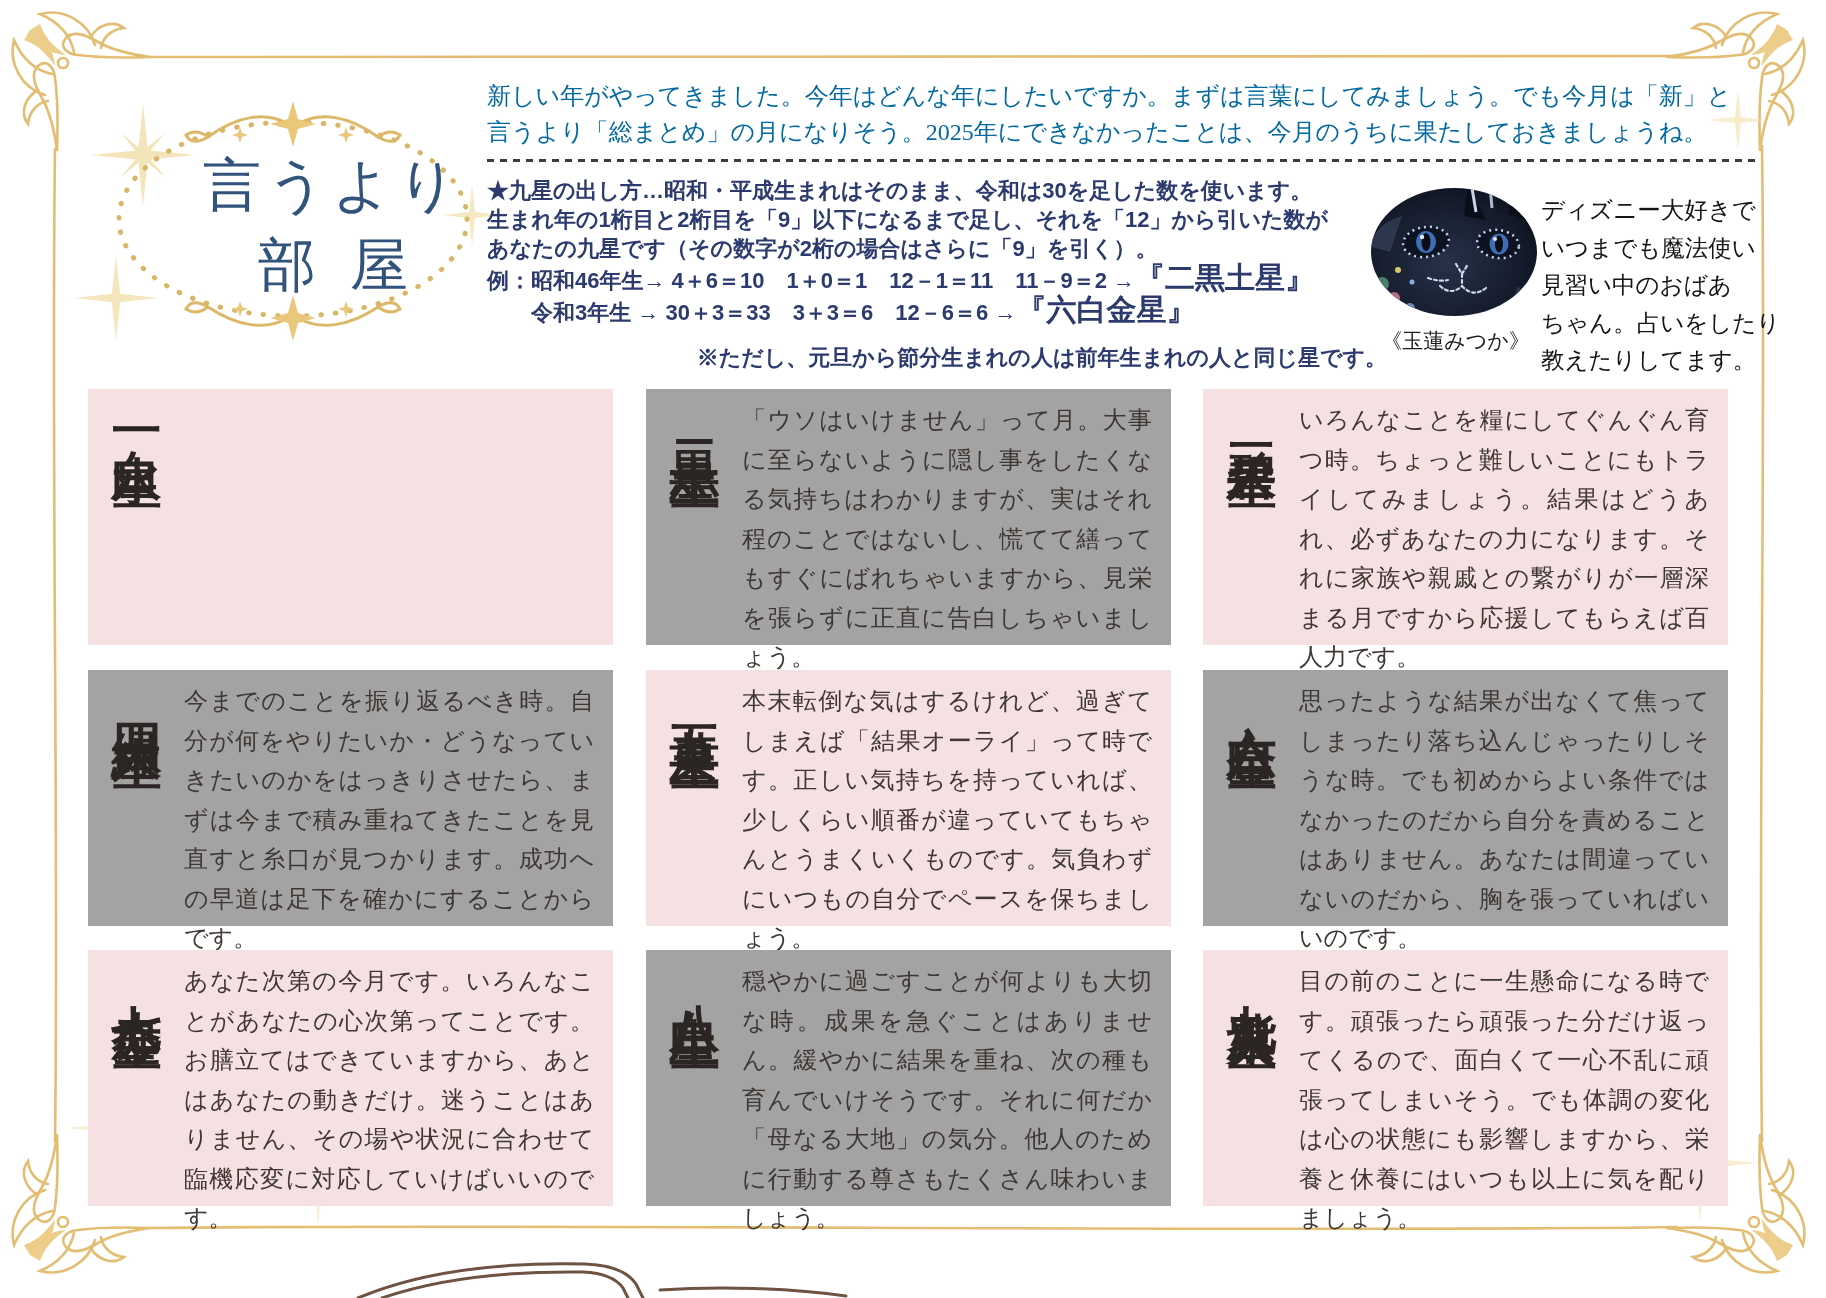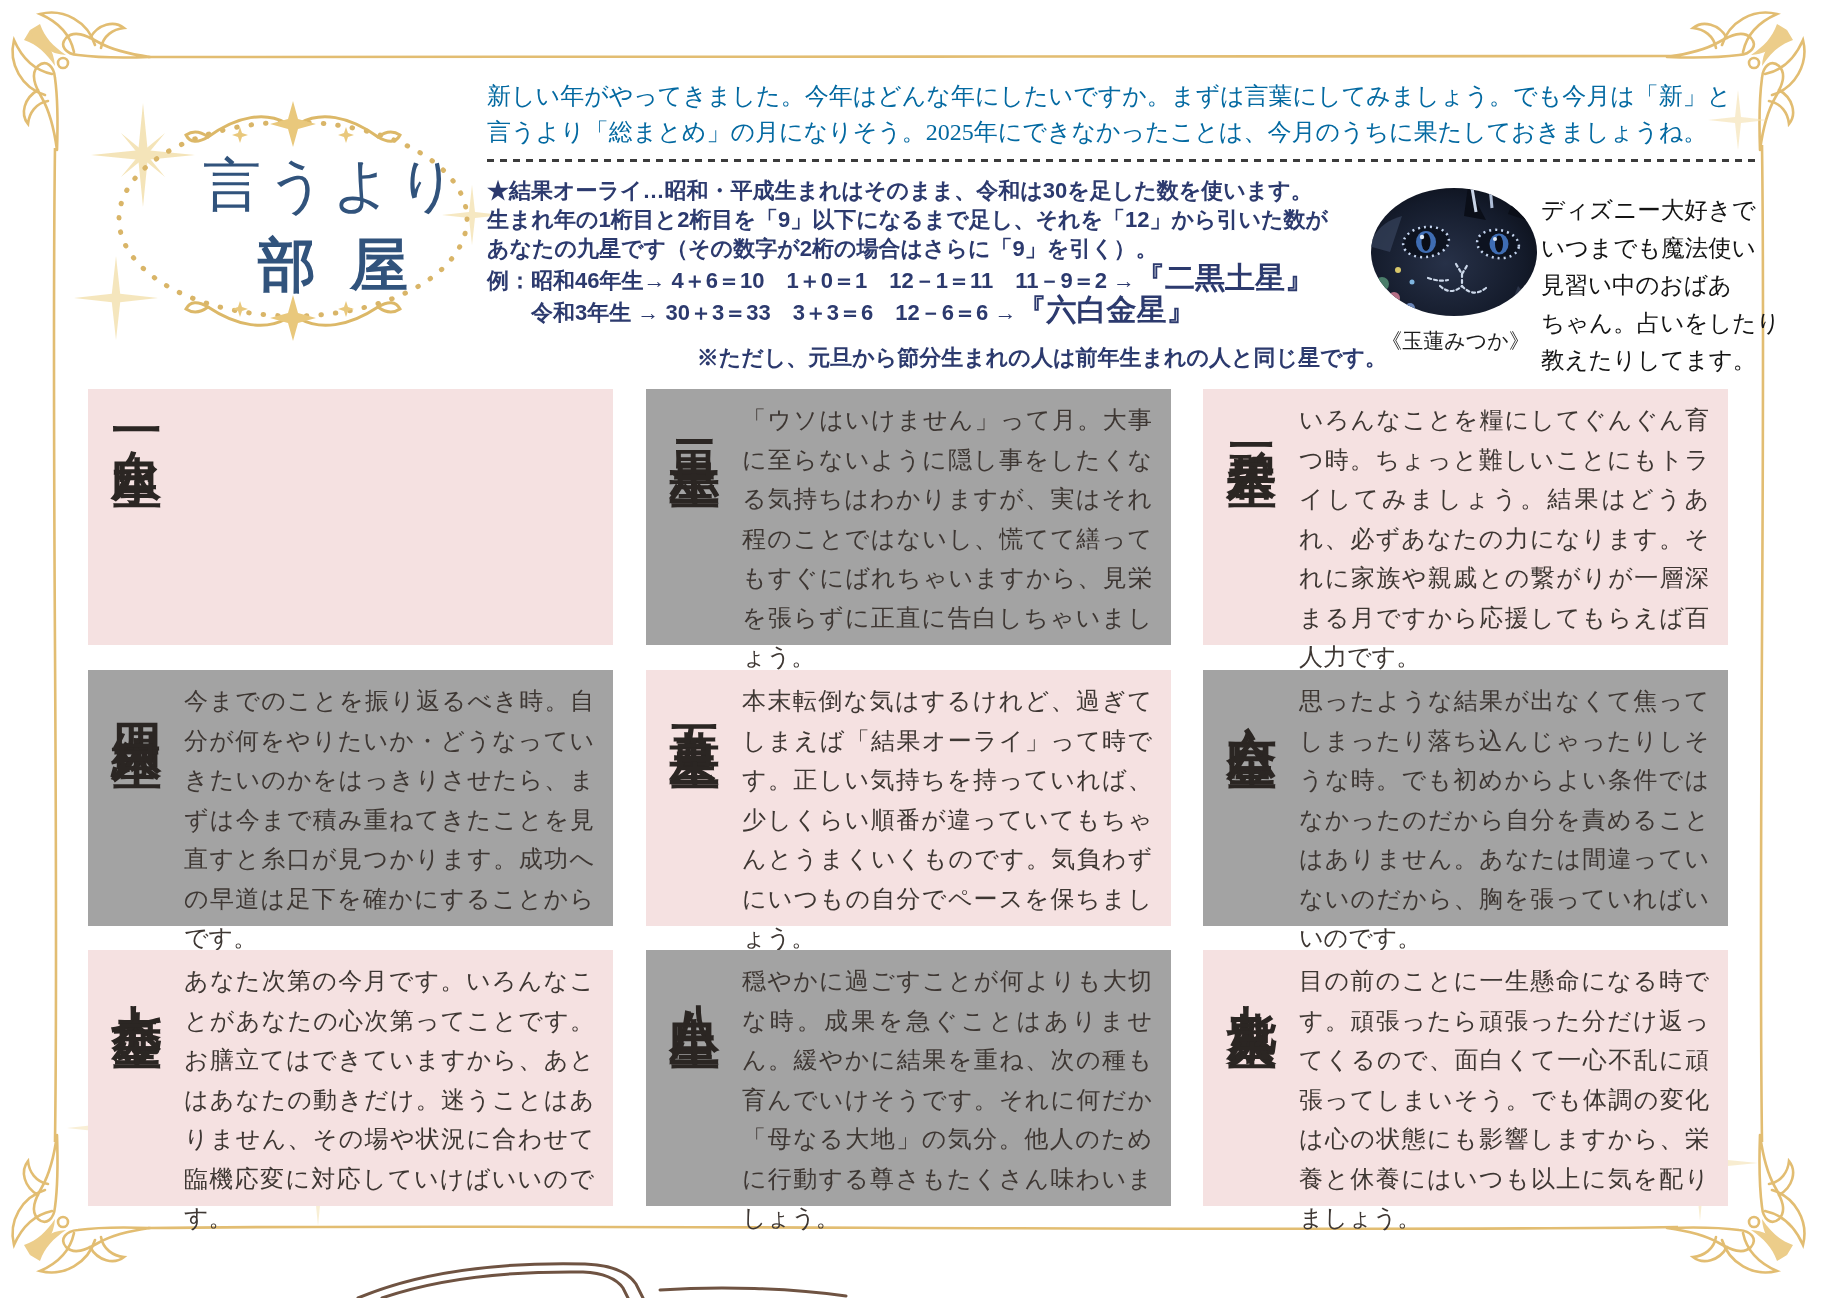--- a/index.html
+++ b/index.html
@@ -8,21 +8,21 @@
     overflow:hidden;font-family:"Liberation Sans",sans-serif;
   }
   .deco{position:absolute;left:0;top:0;width:1826px;height:1298px;z-index:0;pointer-events:none;}
 
   
   .logo{position:absolute;left:80px;top:85px;width:440px;height:265px;z-index:2;}
   .logo svg{position:absolute;left:0;top:0;}
   .logo-line{position:absolute;left:253px;transform:translateX(-50%);
     font-family:"Liberation Serif",serif;color:#31537c;white-space:nowrap;}
   .logo-line1{top:62px;font-size:58px;letter-spacing:6px;}
-  .logo-line2{top:142px;font-size:58px;letter-spacing:34px;padding-left:34px;font-weight:bold;}
+  .logo-line2{top:142px;font-size:58px;letter-spacing:34px;padding-left:34px;}
 
   
   .intro{position:absolute;left:487px;top:78px;width:1285px;z-index:2;
     font-family:"Liberation Serif",serif;font-size:24px;line-height:36px;color:#0369a1;}
   .divider{position:absolute;left:487px;top:159px;width:1270px;height:3px;z-index:2;
     background:repeating-linear-gradient(90deg,#3c3c3c 0 7px,transparent 7px 13px);}
   .howto{position:absolute;left:487px;top:176px;width:900px;z-index:2;color:#2c3a6e;
     font-size:22px;line-height:29px;font-weight:600;}
   .h-bold{font-weight:800;}
   .h-star{font-size:30px;}
@@ -129,21 +129,21 @@
   </div>
 
   <div class="intro">
     <div>新しい年がやってきました。今年はどんな年にしたいですか。まずは言葉にしてみましょう。でも今月は「新」と</div>
     <div>言うより「総まとめ」の月になりそう。2025年にできなかったことは、今月のうちに果たしておきましょうね。</div>
   </div>
 
   <div class="divider"></div>
 
   <div class="howto">
-    <div><span class="h-bold">★結果オーライ</span><span>…昭和・平成生まれはそのまま、令和は30を足した数を使います。</span></div>
+    <div><span class="h-bold">★九星の出し方</span><span>…昭和・平成生まれはそのまま、令和は30を足した数を使います。</span></div>
     <div>生まれ年の1桁目と2桁目を「9」以下になるまで足し、それを「12」から引いた数が</div>
     <div>あなたの九星です（その数字が2桁の場合はさらに「9」を引く）。</div>
     <div><span>例：昭和46年生→ 4＋6＝10　1＋0＝1　12－1＝11　11－9＝2 →</span><span class="h-bold h-star">『二黒土星』</span></div>
     <div><span>　　令和3年生 → 30＋3＝33　3＋3＝6　12－6＝6 →</span><span class="h-bold h-star">『六白金星』</span></div>
     <div class="h-note">※ただし、元旦から節分生まれの人は前年生まれの人と同じ星です。</div>
   </div>
 
   <svg class="author-photo" width="172" height="140" viewBox="0 0 172 140">
     <defs>
       <clipPath id="catClip">

